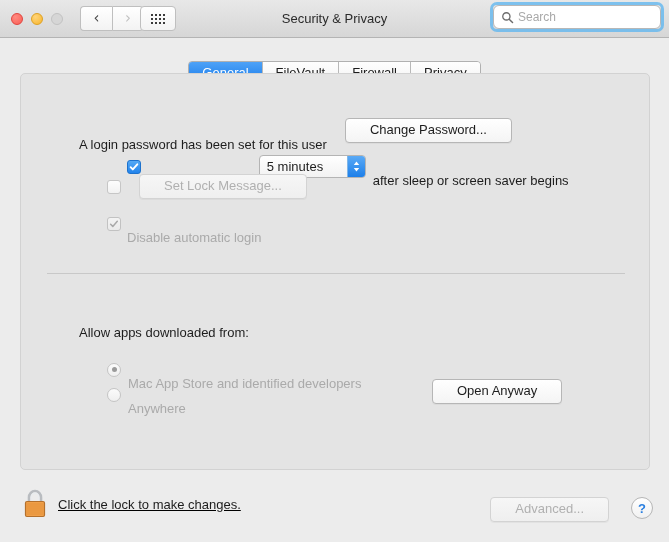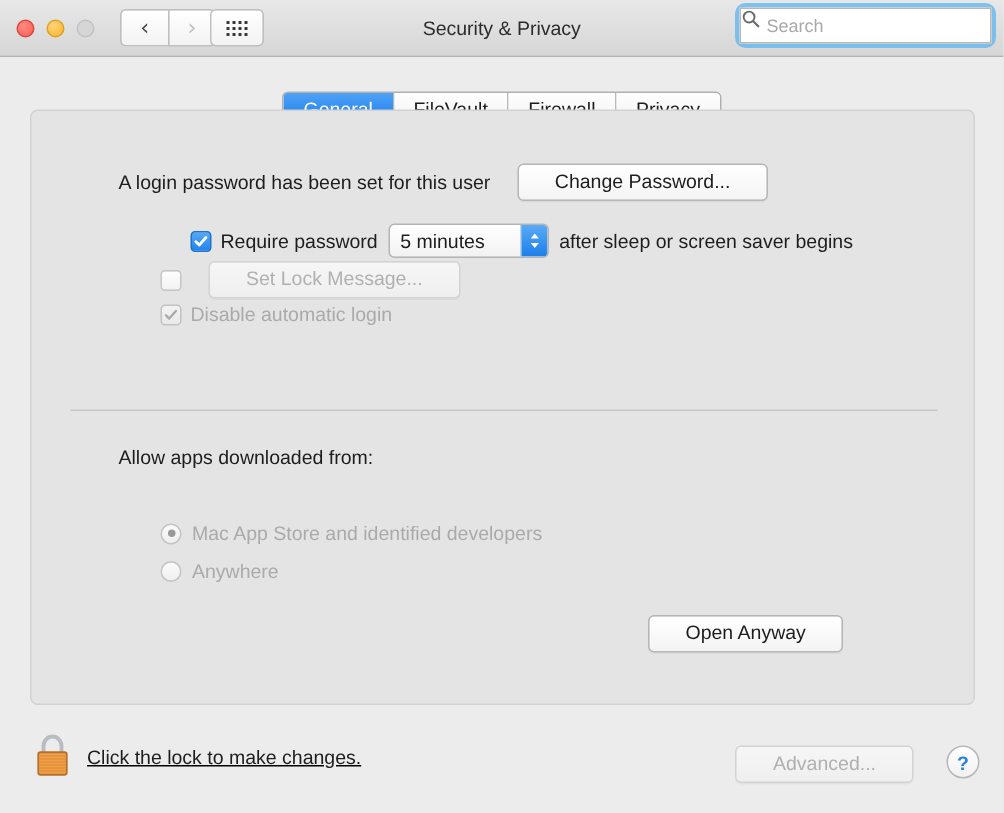--- a/index.html
+++ b/index.html
@@ -117,25 +117,27 @@
   .searchring {
     position: absolute;
     inset: -3px;
     border-radius: 7px;
     border: 3px solid rgba(90,180,240,0.75);
     box-sizing: border-box;
   }
   .searchfield {
     position: absolute;
     inset: 0;
-    border-radius: 0;
+    border-radius: 6px;
     background: #ffffff;
     border: 1px solid #b7b7b7;
     box-sizing: border-box;
     display: flex;
+    align-items: center;
+    padding-left: 7px;
   }
   .searchfield .mag {
     width: 13px; height: 13px; flex: none; margin-right: 4px;
   }
   .searchinput {
     border: none;
     outline: none;
     background: transparent;
     font-family: "Liberation Sans", sans-serif;
     font-size: 12px;
@@ -186,20 +188,21 @@
     border-radius: 5px;
     box-sizing: border-box;
   }
 
   .row { position: absolute; display: flex; align-items: center; }
 
   .lbl {
     font-size: 13px;
     color: #1d1d1d;
     white-space: nowrap;
+    margin-top: 28px;
   }
   .lbl.dim { color: #aaaaaa; }
 
   
   .pbtn {
     font-family: "Liberation Sans", sans-serif;
     font-size: 13px;
     color: #1d1d1d;
     background: linear-gradient(to bottom,#ffffff,#f4f4f4);
     border: 1px solid #b6b6b6;
@@ -459,21 +462,21 @@
       </span>
       <span class="lbl dim">Mac App Store and identified developers</span>
     </div>
 
     <div class="row" style="left:86px; top:299px;">
       <span class="radio"></span>
       <span class="lbl dim">Anywhere</span>
     </div>
 
 
-    <button class="pbtn" style="position:absolute; left:411px; top:336px;">Open Anyway</button>
+    <button class="pbtn" style="position:absolute; left:411px; top:305px;">Open Anyway</button>
   </div>
 
   <div class="lockrow">
     <svg class="lockicon" viewBox="0 0 26 32">
       <path d="M7 14 V9.5 C7 5.9 9.7 3 13 3 C16.3 3 19 5.9 19 9.5 V14" fill="none" stroke="#b9bcc0" stroke-width="2.6"></path>
       <path d="M9.2 14 V9.5 C9.2 7.1 10.9 5.2 13 5.2 C15.1 5.2 16.8 7.1 16.8 9.5 V14" fill="none" stroke="#e9ecef" stroke-width="1.3"></path>
       <rect x="3.5" y="13.5" width="19" height="15" rx="1.5" fill="#f0a04a" stroke="#b4702c" stroke-width="1.2"></rect>
       <g stroke="#e08c33" stroke-width="0.9" opacity="0.85">
         <line x1="4.6" y1="16" x2="21.4" y2="16"></line>
         <line x1="4.6" y1="18" x2="21.4" y2="18"></line>

